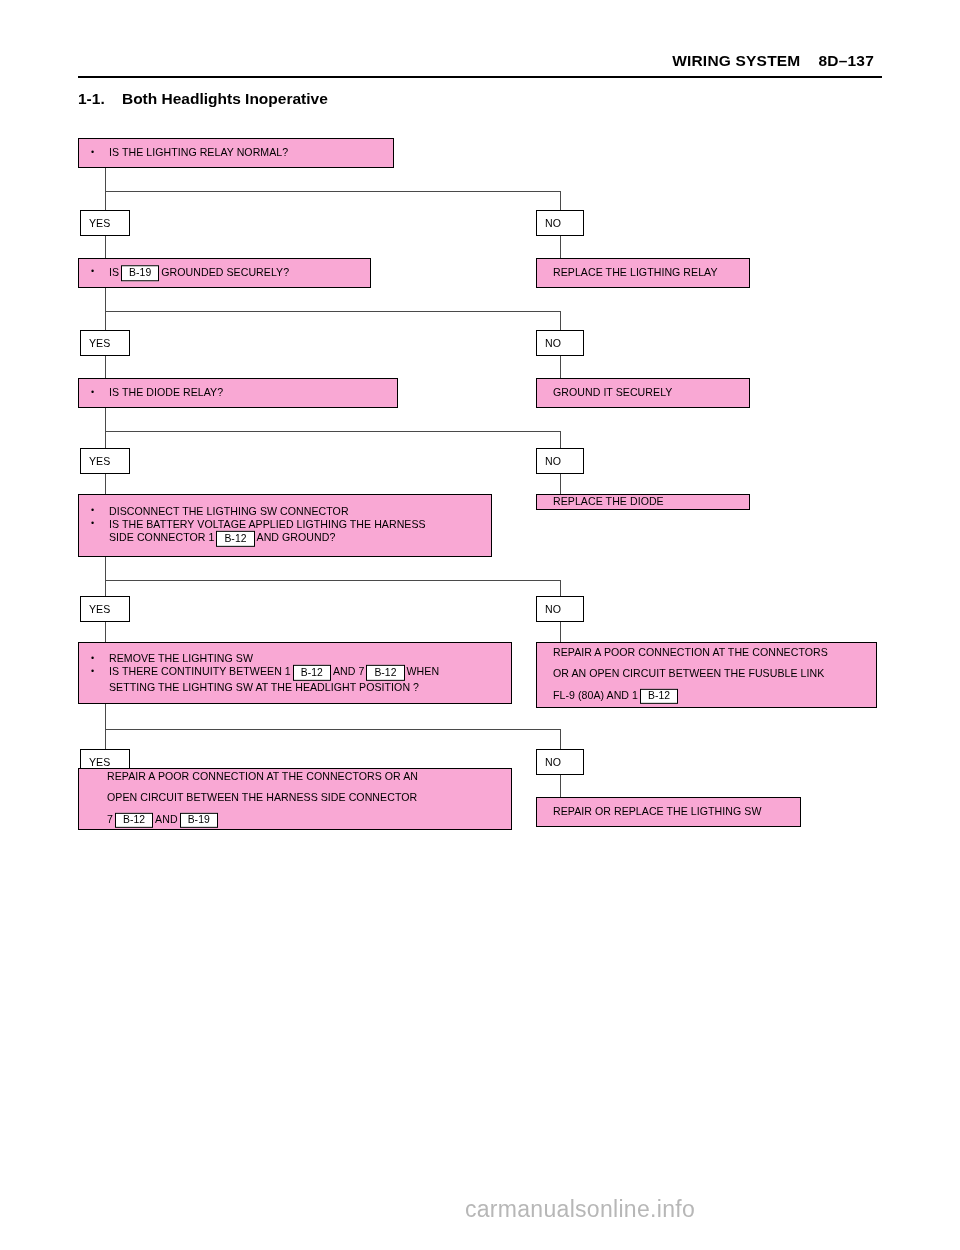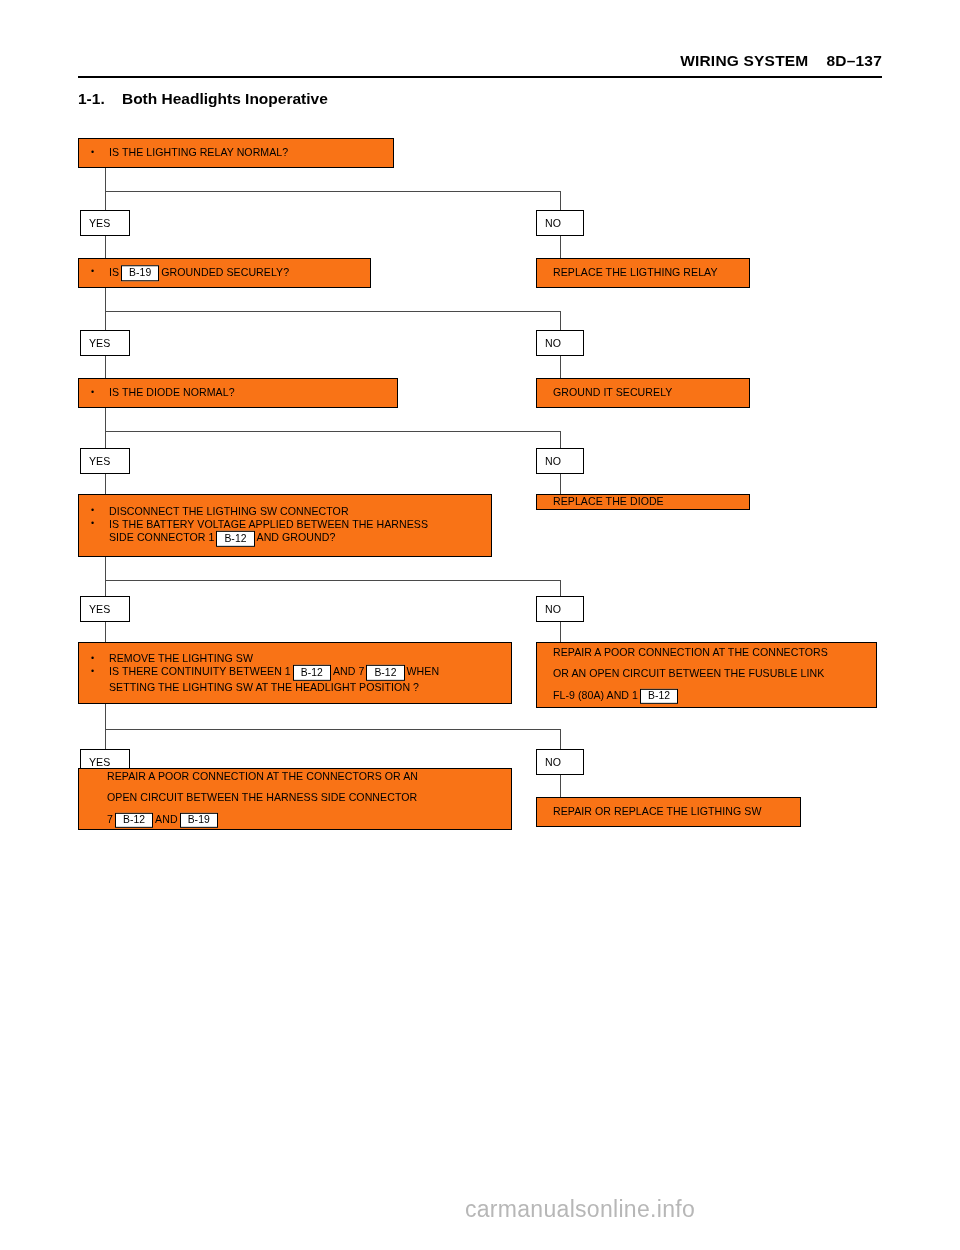--- a/index.html
+++ b/index.html
@@ -12,21 +12,21 @@
     height: 1250px;
     position: relative;
     font-family: "Liberation Sans", sans-serif;
     color: #000000;
     overflow: hidden;
   }
 
   
   #page-header {
     position: absolute;
-    left: 78px;
+    left: 70px;
     top: 52px;
     width: 804px;
     height: 26px;
   }
   #header-text {
     position: absolute;
     right: 0;
     top: 0;
     font-size: 15.5px;
     font-weight: bold;
@@ -49,21 +49,21 @@
     font-size: 15.5px;
     font-weight: bold;
     white-space: pre;
   }
 
   
   .node {
     position: absolute;
     box-sizing: border-box;
     border: 1.4px solid #000;
-    background: #f97316;
+    background: #f9a8d4;
     font-size: 10.6px;
     line-height: 13.4px;
     letter-spacing: 0.05px;
   }
   .node .inner {
     position: absolute;
     left: 0;
     top: 50%;
     transform: translateY(-50%);
     width: 100%;
@@ -198,21 +198,21 @@
 
 <div class="node a" style="left:536px; top:378px; width:214px; height:30px;">
   <div class="inner">
       <p class="ptext">GROUND IT SECURELY</p>
     </div>
 </div>
 
 <div class="node q" style="left:78px; top:378px; width:320px; height:30px;">
   <div class="inner">
     <ul class="blist">
-      <li>IS THE DIODE NORMAL?</li>
+      <li>IS THE DIODE RELAY?</li>
     </ul>
   </div>
 </div>
 
 <div class="vline" style="left:105px; top:408px; height:23px;"></div>
 <div class="hline" style="left:105px; top:431px; width:456px;"></div>
 <div class="vline" style="left:560px; top:431px; height:17px;"></div>
 <div class="vline" style="left:105px; top:431px; height:17px;"></div>
 
 <div class="label-box" style="left:80px; top:448px; width:50px;">YES</div>
@@ -225,21 +225,21 @@
   <div class="inner">
       <p class="ptext">REPLACE THE DIODE</p>
     </div>
 </div>
 
 <div class="node q" style="left:78px; top:494px; width:414px; height:63px;padding-left:38px;">
   <div class="inner">
     <ul class="blist">
       <li>DISCONNECT THE LIGTHING SW CONNECTOR</li>
       <li>
-        <span>IS THE BATTERY VOLTAGE APPLIED BETWEEN THE HARNESS</span>
+        <span>IS THE BATTERY VOLTAGE APPLIED LIGTHING THE HARNESS</span>
         <span class="cont"><span>SIDE CONNECTOR 1</span><span class="chip">B-12</span><span>AND GROUND?</span></span>
       </li>
     </ul>
   </div>
 </div>
 
 <div class="vline" style="left:105px; top:557px; height:23px;"></div>
 <div class="hline" style="left:105px; top:580px; width:456px;"></div>
 <div class="vline" style="left:560px; top:580px; height:16px;"></div>
 <div class="vline" style="left:105px; top:580px; height:16px;"></div>

